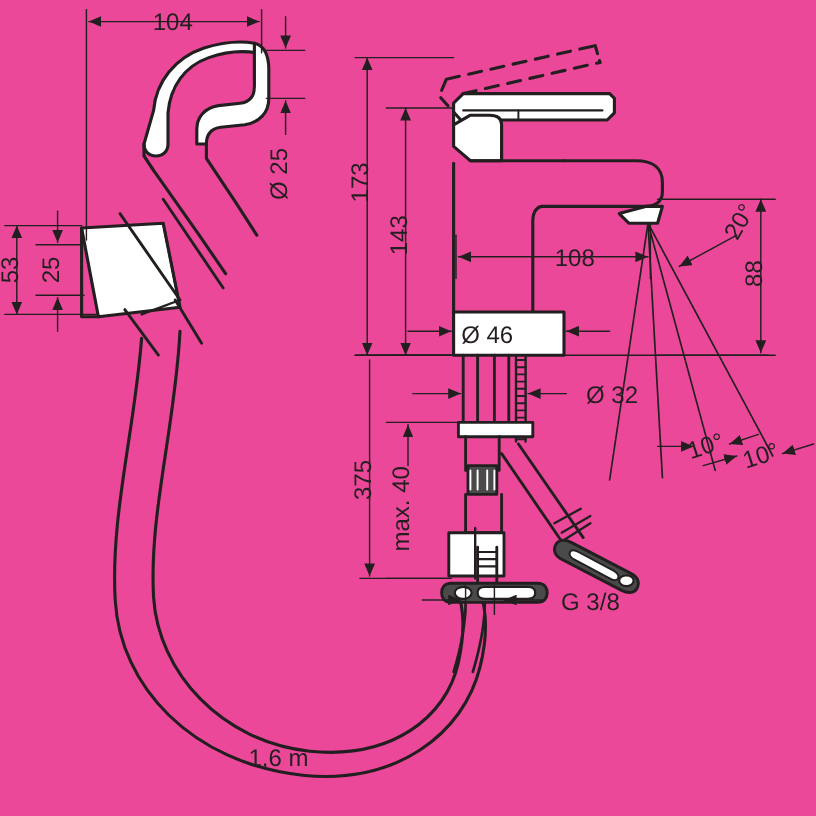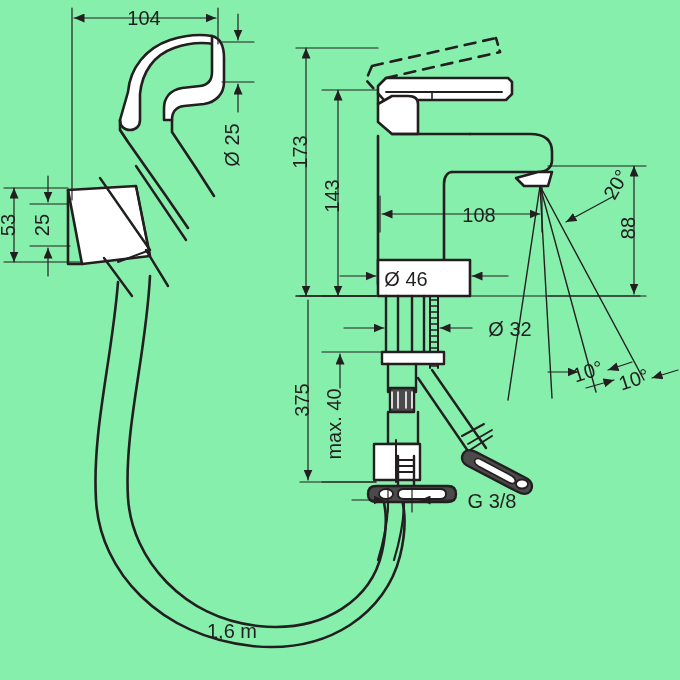--- a/index.html
+++ b/index.html
@@ -1,18 +1,18 @@
 <!DOCTYPE html>
 <html><head>
 <meta charset="utf-8">
 <style>
   html,body{margin:0;padding:0;background:#ffffff;}
   body{width:680px;height:680px;overflow:hidden;
        font-family:"Liberation Sans","DejaVu Sans",sans-serif;}
-  #stage{position:relative;width:680px;height:680px;background:#86efac;text-decoration:underline;}
+  #stage{position:relative;width:680px;height:680px;background:#ec4899;text-decoration:underline;}
   svg{display:block;}
   .dimtxt{font-family:"Liberation Sans","DejaVu Sans",sans-serif;
           font-size:20px;fill:#231f20;}
 </style>
 </head>
 <body>
 
 <div id="stage">
 <svg width="680" height="680" viewBox="0 0 680 680">
 

